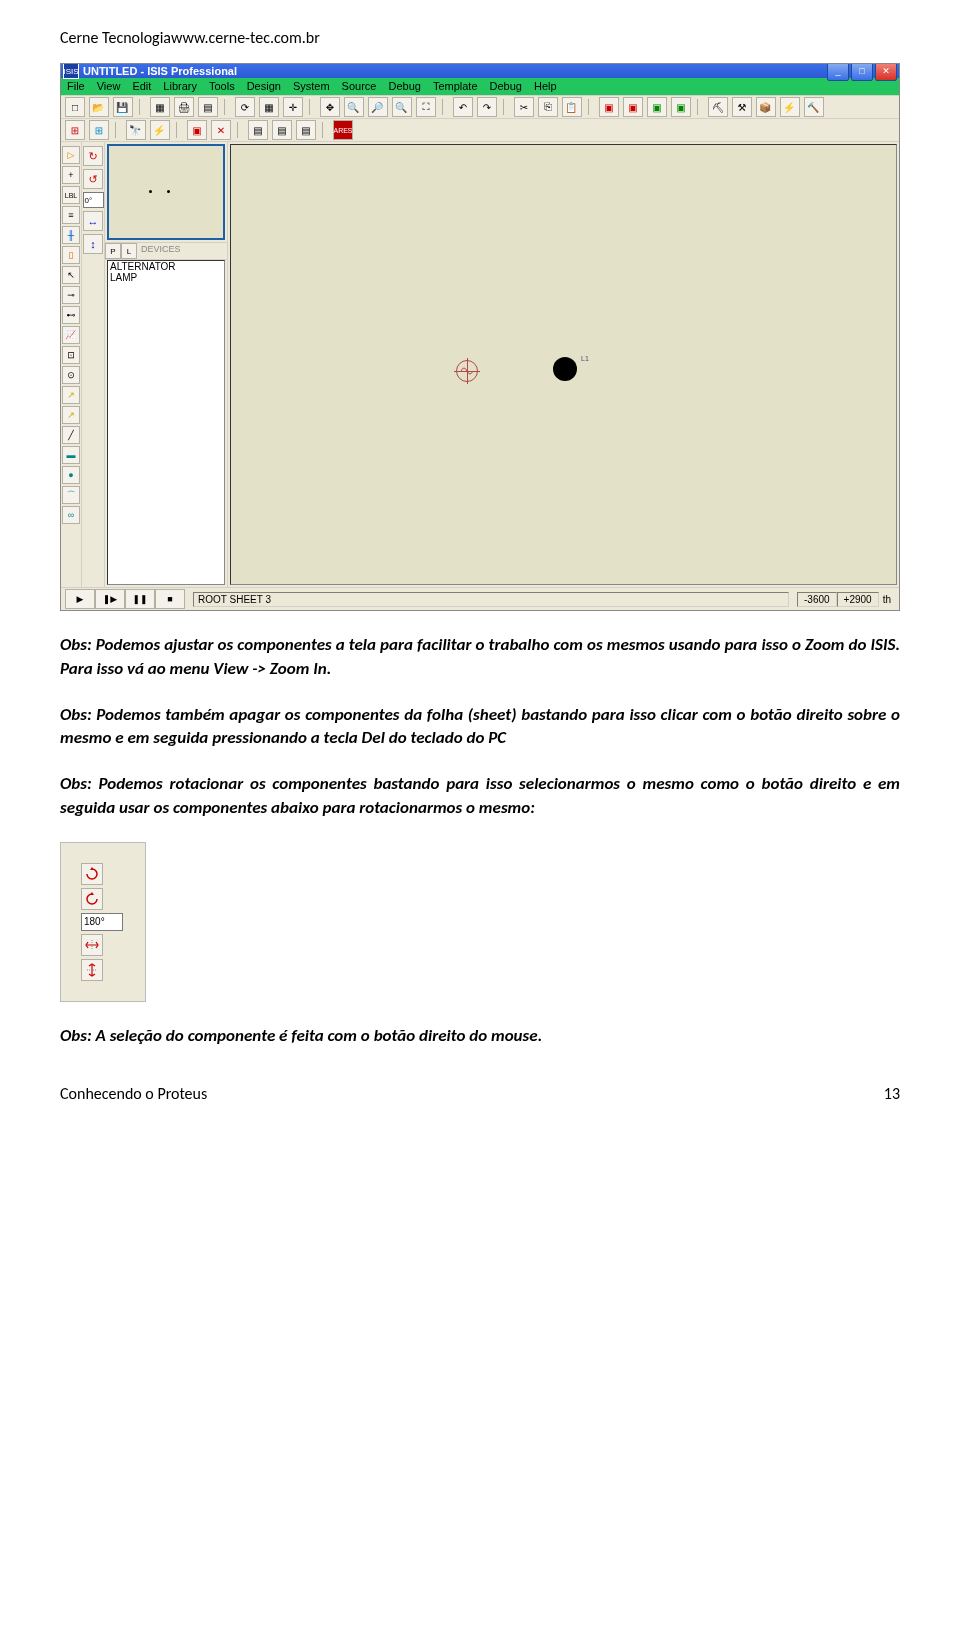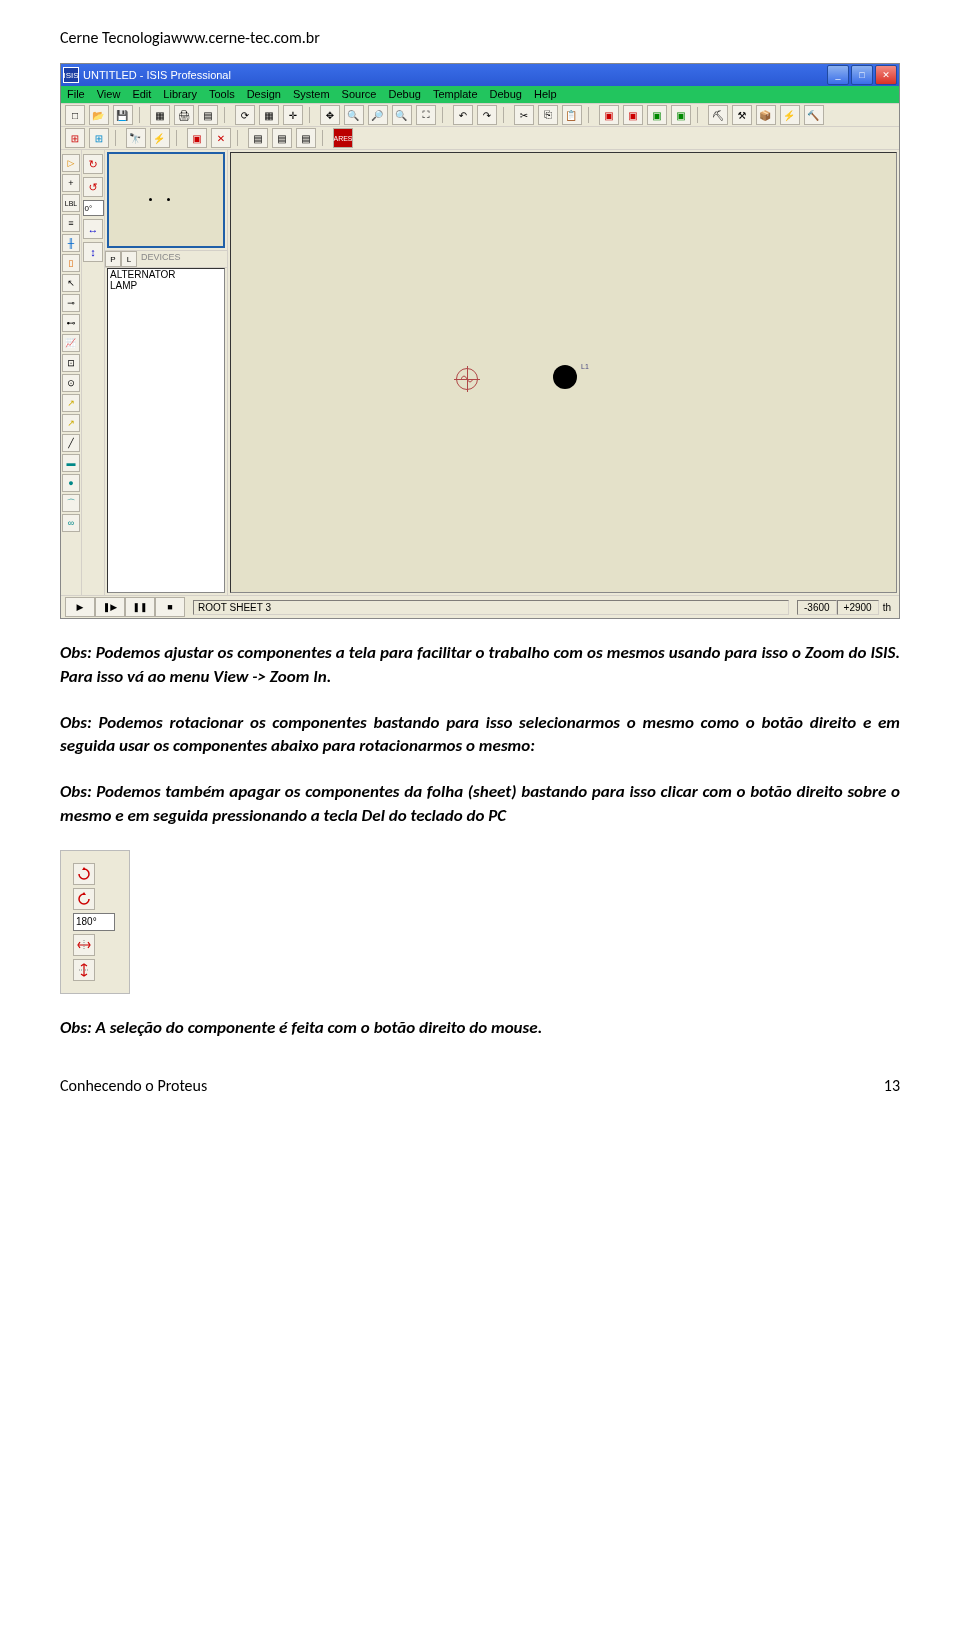--- a/index.html
+++ b/index.html
@@ -1,21 +1,21 @@
 <!DOCTYPE html>
 <html><head>
 <meta charset="utf-8">
 <style>
 html,body{margin:0;padding:0;font-family:Calibri,Arial,sans-serif;color:#000;background:#fff}
 .page{width:960px;margin:0 auto;padding:28px 60px 36px;box-sizing:border-box}
 .header-row{display:flex;font-size:16px;margin-bottom:16px}
 .screenshot{border:1px solid #888;background:#ece9d8;border-radius:0;overflow:hidden;font-family:Tahoma,Arial,sans-serif;font-size:11px}
-.titlebar{background:linear-gradient(#3a6ee8,#2a59d4);color:#fff;display:flex;align-items:center;height:22px;padding:0 2px}
+.titlebar{background:linear-gradient(#3a6ee8,#2a59d4);color:#fff;display:flex;align-items:center;height:14px;padding:0 2px}
 .titlebar .appicon{width:14px;height:14px;background:#1b3ea3;border:1px solid #fff;margin-right:4px;display:flex;align-items:center;justify-content:center;font-size:8px;color:#fff}
-.titlebar .ttext{flex:1;font-weight:normal;font-size:11px}
+.titlebar .ttext{flex:1;font-weight:bold;font-size:11px}
 .winbtns{display:flex;gap:2px}
 .winbtn{width:20px;height:18px;background:linear-gradient(#8db2f0,#3a6ee8);border:1px solid #204a9e;border-radius:2px;display:flex;align-items:center;justify-content:center;font-size:9px;color:#fff}
 .winbtn.close{background:linear-gradient(#f28b82,#d93025)}
 .menubar{background:#22c55e;display:flex;gap:12px;padding:2px 6px;font-family:Tahoma,sans-serif;font-size:11px;border-bottom:1px solid #d4d0c8}
 .menubar span{border-bottom:1px solid transparent}
 .toolbar{background:#ece9d8;display:flex;align-items:center;height:22px;padding:0 4px;gap:4px;border-bottom:1px solid #d4d0c8}
 .toolbar .tb{width:18px;height:18px;border:1px solid #b4b0a4;background:#f4f2ea;display:flex;align-items:center;justify-content:center;font-size:10px}
 .toolbar .sep{width:4px;height:16px;border-left:1px solid #b4b0a4;margin:0 2px}
 .workspace{display:flex;height:445px;background:#ece9d8}
 .ltools{width:20px;border-right:1px solid #d4d0c8;display:flex;flex-direction:column;align-items:center;padding-top:4px;gap:2px}
@@ -39,21 +39,21 @@
 .comp-alt::before{width:1px;height:26px;left:50%;top:-3px}
 .comp-alt::after{width:26px;height:1px;top:50%;left:-3px}
 .comp-lamp{left:322px;top:212px;background:#000;border-radius:50%;width:24px;height:24px}
 .comp-lamp .lbl{position:absolute;left:28px;top:-2px;font-size:7px;color:#4a4a80}
 .statusbar{display:flex;height:22px;background:#ece9d8;border-top:1px solid #d4d0c8;align-items:center;padding:0 4px;font-size:10px}
 .playbtns{display:flex;gap:0}
 .playbtns .pb{width:28px;height:18px;border:1px solid #b4b0a4;background:#f4f2ea;display:flex;align-items:center;justify-content:center;font-size:9px}
 .status-mid{flex:1;margin:0 8px;border:1px inset #d4d0c8;padding:1px 4px;background:#ece9d8}
 .status-r{border:1px inset #d4d0c8;padding:1px 6px;background:#ece9d8}
 .body-text{font-style:italic;font-weight:bold;font-size:17px;line-height:1.4;margin:22px 0;text-align:justify}
-.rotwidget{width:44px;border:1px solid #bbb;background:#ece9d8;padding:12px;display:flex;flex-direction:column;gap:3px;font-family:Tahoma,sans-serif}
+.rotwidget{width:44px;border:1px solid #bbb;background:#ece9d8;padding:20px;display:flex;flex-direction:column;gap:3px;font-family:Tahoma,sans-serif}
 .rotwidget .rwbtn{width:20px;height:20px;border:1px solid #b4b0a4;background:#f4f2ea;display:flex;align-items:center;justify-content:center}
 .rotwidget .rwdeg{width:38px;height:16px;border:1px solid #7a7a7a;background:#fff;font-size:10px;display:flex;align-items:center;padding-left:2px}
 .rotwidget .rwrow{display:flex;gap:3px}
 .footer-row{display:flex;justify-content:space-between;font-size:16px;margin-top:36px}
 </style>
 </head>
 <body>
 
 <div class="page">
   <div class="header-row">
@@ -204,22 +204,22 @@
         <div class="pb">■</div>
       </div>
       <div class="status-mid">ROOT SHEET 3</div>
       <div class="status-r">-3600</div>
       <div class="status-r">+2900</div>
       <div style="padding:0 4px">th</div>
     </div>
   </div>
 
   <p class="body-text">Obs: Podemos ajustar os componentes a tela para facilitar o trabalho com os mesmos usando para isso o Zoom do ISIS. Para isso vá ao menu View -&gt; Zoom In.</p>
+  <p class="body-text">Obs: Podemos também apagar os componentes da folha (sheet) bastando para isso clicar com o botão direito sobre o mesmo e em seguida pressionando a tecla Del do teclado do PC</p>
   <p class="body-text">Obs: Podemos rotacionar os componentes bastando para isso selecionarmos o mesmo como o botão direito e em seguida usar os componentes abaixo para rotacionarmos o mesmo:</p>
-  <p class="body-text">Obs: Podemos também apagar os componentes da folha (sheet) bastando para isso clicar com o botão direito sobre o mesmo e em seguida pressionando a tecla Del do teclado do PC</p>
 
   <div class="rotwidget">
     <div class="rwbtn">
         <svg width="14" height="14" viewBox="0 0 14 14">
           <path d="M7 2 A5 5 0 1 1 2 7" stroke="#c00" stroke-width="1.5" fill="none"></path>
           <path d="M7 0 L9 3 L5 3 Z" fill="#c00"></path>
         </svg>
       </div>
     <div class="rwbtn">
         <svg width="14" height="14" viewBox="0 0 14 14">

